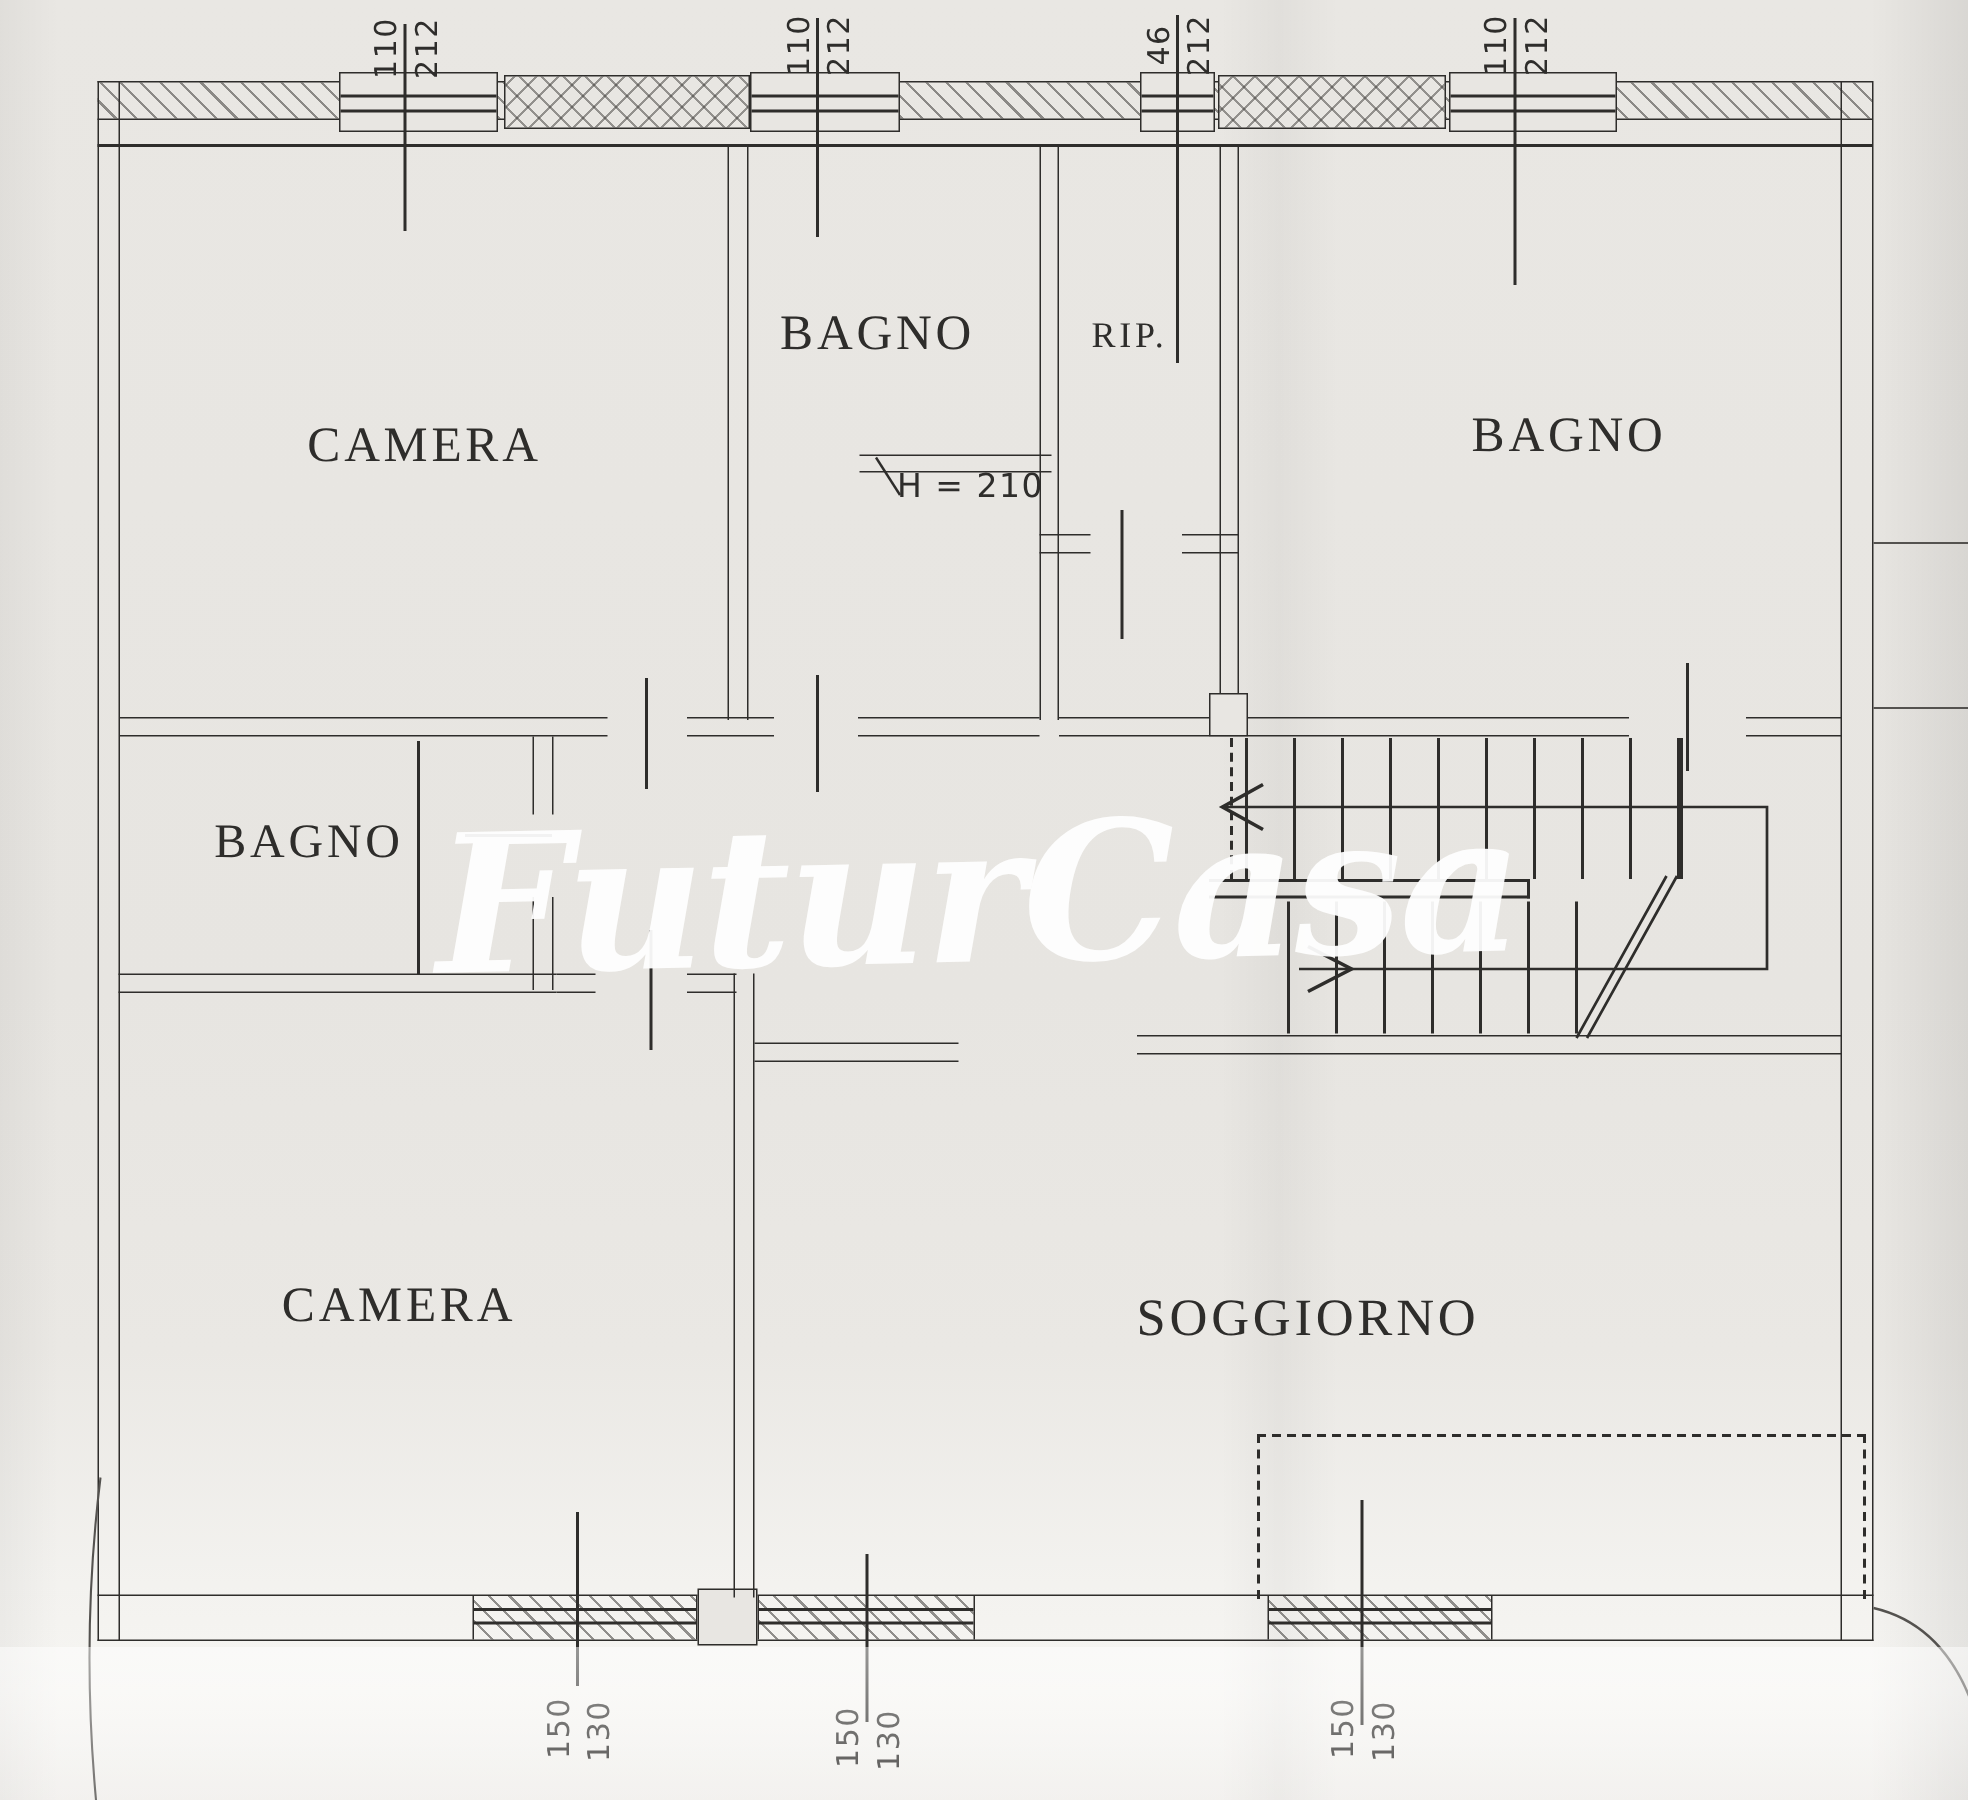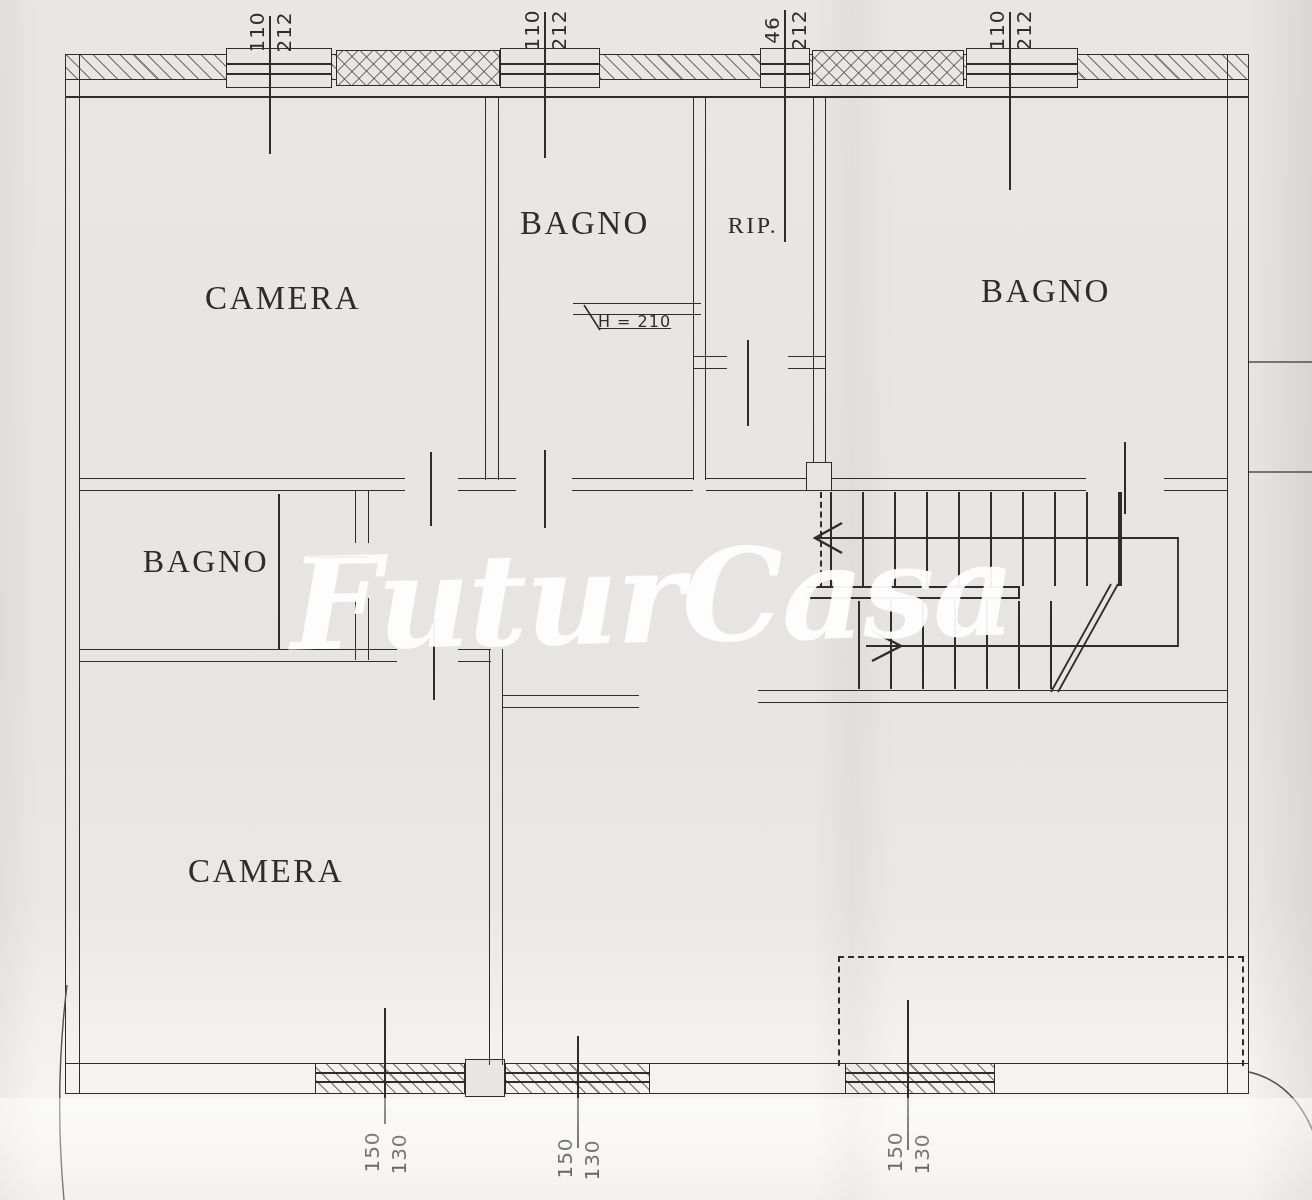--- a/index.html
+++ b/index.html
@@ -20,21 +20,21 @@
   .boxed{border:1.7px solid var(--ink); box-sizing:border-box;}
   .hatch{background-image:repeating-linear-gradient(45deg, rgba(0,0,0,0) 0 8px, rgba(62,60,57,.55) 8px 9.5px);}
   .hatch-x{background-image:
      repeating-linear-gradient(45deg, rgba(0,0,0,0) 0 9px, rgba(62,60,57,.5) 9px 10.4px),
      repeating-linear-gradient(-45deg, rgba(0,0,0,0) 0 9px, rgba(62,60,57,.5) 9px 10.4px);}
   .paperfill{background-color:var(--paper);}
   .treads{background-image:repeating-linear-gradient(to right, var(--ink) 0 2px, rgba(0,0,0,0) 2px 32px); box-sizing:border-box;}
   .dashrect{border:2px dashed var(--ink); border-bottom:none; box-sizing:border-box;}
   .room-label{transform:translate(-50%,-50%); color:var(--ink); font-size:33px;
     letter-spacing:2.5px; white-space:nowrap; font-family:Liberation Serif, serif;}
-  .small-label{color:var(--ink); font-size:16px; letter-spacing:1px; white-space:nowrap;text-decoration:underline;}
+  .small-label{color:var(--ink); font-size:22px; letter-spacing:1px; white-space:nowrap;}
   .dimnum{position:absolute; width:62px; height:22px; line-height:22px; text-align:center;
     transform:rotate(-90deg); font-size:20px; color:var(--ink); letter-spacing:1px;}
   .winline{position:absolute; left:0; right:0; height:1.6px; background:var(--ink);}
   .watermark{transform:translate(-50%,-50%) rotate(-1.2deg);
     font-family:"DejaVu Serif", serif; font-style:italic; font-weight:bold;
     font-size:128px; color:var(--watermark); opacity:.94; white-space:nowrap; letter-spacing:-2px;}
   svg.overlay{position:absolute; left:0; top:0; pointer-events:none;}
   .foldlight{background:linear-gradient(180deg, rgba(255,255,255,.5), rgba(255,255,255,.18));}
 </style>
 </head>
@@ -162,20 +162,21 @@
     <span class="dimnum" style="left:-44px;top:19px;">150</span>
     <span class="dimnum" style="left:-17px;top:21px;">130</span>
   </div>
 
   <div class="abs room-label" style="left:283px;top:298px;">CAMERA</div>
   <div class="abs room-label" style="left:585px;top:223px;">BAGNO</div>
   <div class="abs room-label" style="left:753px;top:225px;font-size:24px;">RIP.</div>
   <div class="abs room-label" style="left:1046px;top:291px;">BAGNO</div>
   <div class="abs room-label" style="left:206px;top:561px;font-size:32px;">BAGNO</div>
   <div class="abs room-label" style="left:266px;top:871px;">CAMERA</div>
+  <div class="abs room-label" style="left:872px;top:879px;font-size:35px;">SOGGIORNO</div>
   <div class="abs small-label" style="left:598px;top:312px;">H = 210</div>
 
   <svg class="overlay" width="1312" height="1200" viewBox="0 0 1312 1200">
     <path d="M816 538 H1178 V646 H866" stroke="#2e2d2b" stroke-width="1.8" fill="none"></path>
     <path d="M842 523 L815 538 L842 553" stroke="#2e2d2b" stroke-width="2.4" fill="none"></path>
     <path d="M872 631 L901 646 L872 661" stroke="#2e2d2b" stroke-width="2.4" fill="none"></path>
     <path d="M1118 584 L1058 692 M1111 584 L1051 692" stroke="#2e2d2b" stroke-width="1.8" fill="none"></path>
     <path d="M584 305 L600 330" stroke="#2e2d2b" stroke-width="1.6" fill="none"></path>
     <path d="M1249 1072 Q1318 1088 1328 1200" stroke="#54524f" stroke-width="1.6" fill="none"></path>
     <path d="M67 985 Q54 1090 64 1200" stroke="#54524f" stroke-width="1.4" fill="none"></path>

